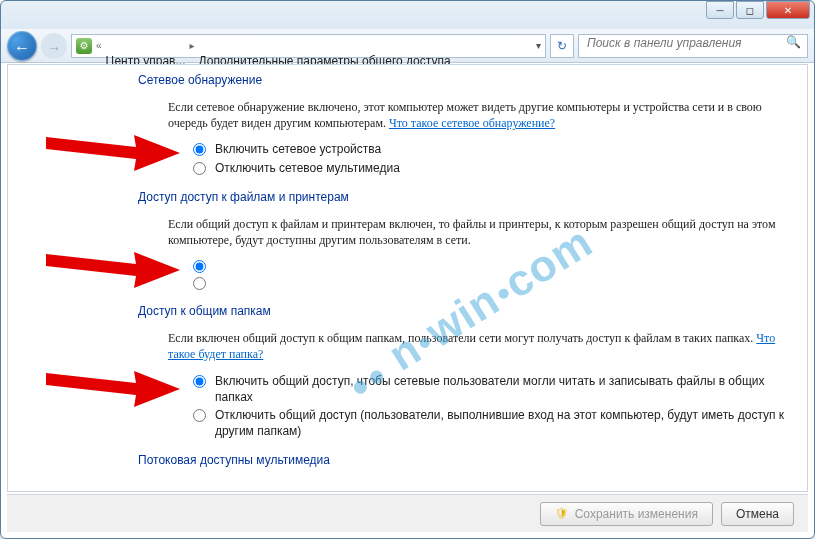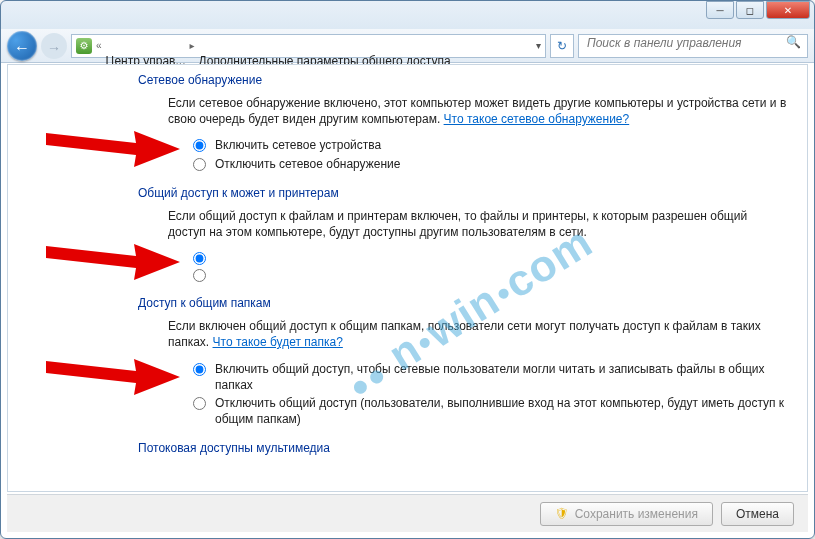--- a/index.html
+++ b/index.html
@@ -100,21 +100,21 @@
     position:absolute; inset:0;
     overflow-y:scroll;
     padding: 8px 20px 8px 130px;
   }
   .content-scroll::-webkit-scrollbar { width:17px; }
   .content-scroll::-webkit-scrollbar-track { background:#eef2f6; border-left:1px solid #d0dae4; }
   .content-scroll::-webkit-scrollbar-thumb { background:linear-gradient(#d6e3f0,#b9cfe4); border:1px solid #9cb4cc; border-radius:2px; }
   .section { margin-bottom:14px; position:relative; }
   .section-title { color:#003399; margin-bottom:8px; }
   .section-body { padding-left:30px; color:#222; line-height:1.35; }
-  .section-body p { margin:0 0 10px 0; }
+  .section-body p { margin:12px 0 10px 0;font-family:Liberation Serif, serif; }
   .link { color:#0066cc; text-decoration:underline; cursor:pointer; }
   .radio-group { padding-left:20px; }
   .radio-row { display:flex; align-items:flex-start; gap:6px; margin:2px 0; }
   .radio-row input { margin-top:2px; }
   .radio-row label { color:#222; }
   
   .arrow {
     position:absolute;
     left:-122px;
     width:135px; height:46px;
@@ -199,28 +199,28 @@
               <svg viewBox="0 0 135 46">
                   <polygon points="0,8 90,18 88,6 134,24 88,42 90,30 0,20" fill="#e30000"></polygon>
                 </svg>
             </div>
             <div class="radio-row">
               <input type="radio" name="r1" checked="" style="">
               <label>Включить сетевое устройства</label>
             </div>
             <div class="radio-row">
               <input type="radio" name="r1" style="">
-              <label>Отключить сетевое обнаружение</label>
+              <label>Отключить сетевое мультимедиа</label>
             </div>
           </div>
         </div>
       </div>
 
       <div class="section">
-        <div class="section-title">Общий доступ к может и принтерам</div>
+        <div class="section-title">Доступ доступ к файлам и принтерам</div>
         <div class="section-body">
           <p>Если общий доступ к файлам и принтерам включен, то файлы и принтеры, к которым разрешен общий доступ на этом компьютере, будут доступны другим пользователям в сети.</p>
           <div class="radio-group" style="position:relative;">
             <div class="arrow" style="top:-12px;">
               <svg viewBox="0 0 135 46">
                   <polygon points="0,8 90,18 88,6 134,24 88,42 90,30 0,20" fill="#e30000"></polygon>
                 </svg>
             </div>
             <div class="radio-row">
               <input type="radio" name="r2" checked="" style="">
@@ -243,21 +243,21 @@
               <svg viewBox="0 0 135 46">
                   <polygon points="0,8 90,18 88,6 134,24 88,42 90,30 0,20" fill="#e30000"></polygon>
                 </svg>
             </div>
             <div class="radio-row">
               <input type="radio" name="r3" checked="" style="">
               <label>Включить общий доступ, чтобы сетевые пользователи могли читать и записывать файлы в общих папках</label>
             </div>
             <div class="radio-row">
               <input type="radio" name="r3" style="">
-              <label>Отключить общий доступ (пользователи, выполнившие вход на этот компьютер, будут иметь доступ к общим папкам)</label>
+              <label>Отключить общий доступ (пользователи, выполнившие вход на этот компьютер, будут иметь доступ к другим папкам)</label>
             </div>
           </div>
         </div>
       </div>
 
       <div class="section">
         <div class="section-title">Потоковая доступны мультимедиа</div>
       </div>
 
     </div>

